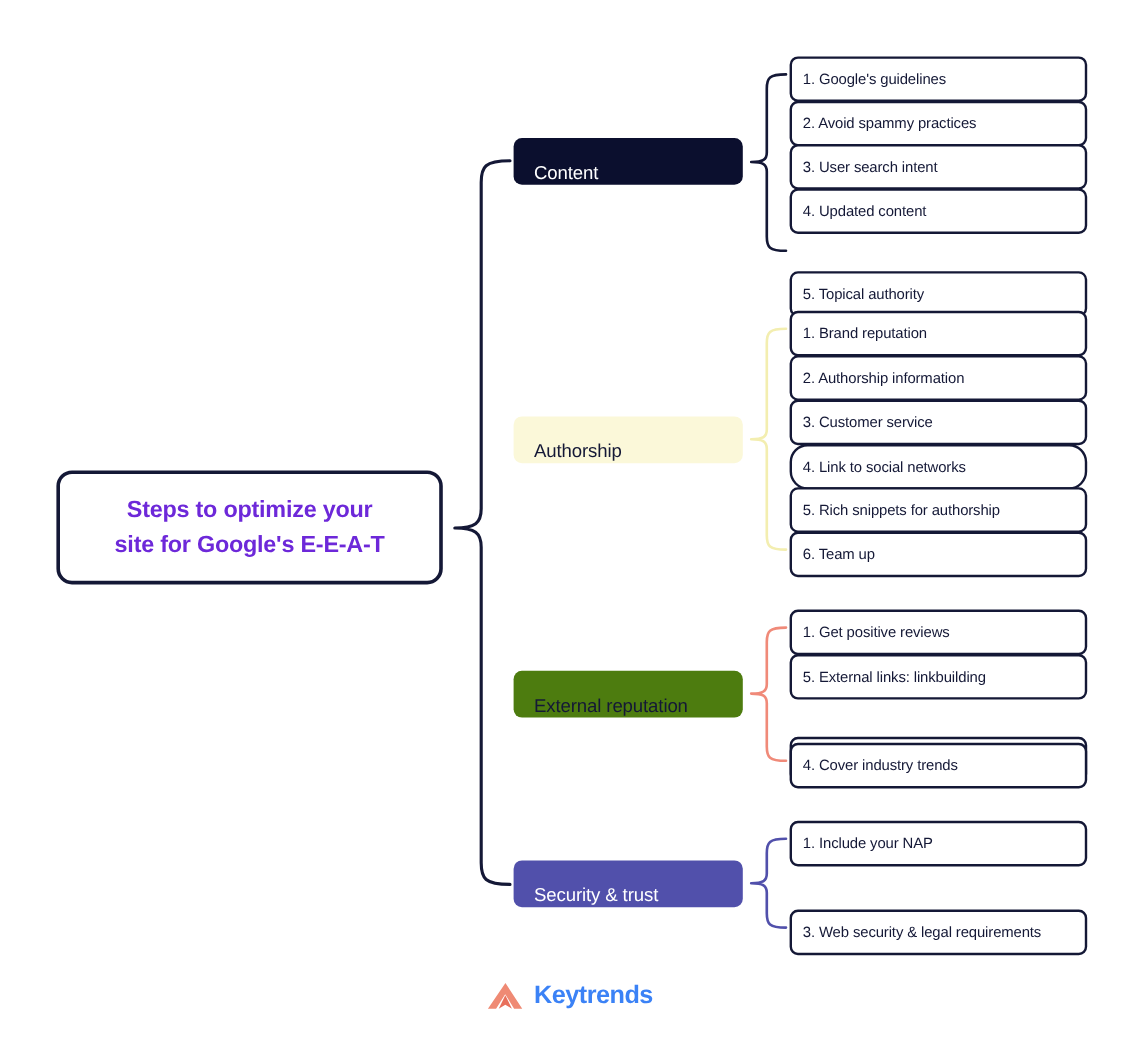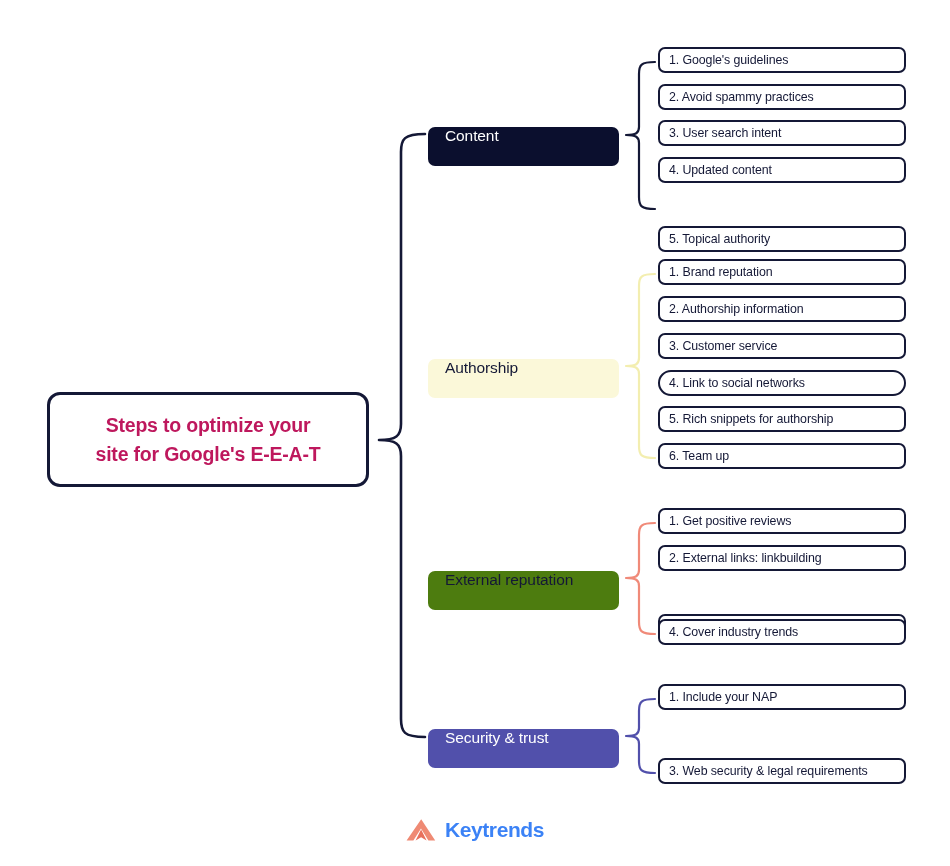--- a/index.html
+++ b/index.html
@@ -37,47 +37,46 @@
     background: #ffffff;
     display: flex;
     align-items: center;
     justify-content: center;
     text-align: center;
     padding: 0 16px;
   }
   .root-node .root-text {
     font-size: 19.5px;
     font-weight: bold;
-    color: #be185d;
+    color: #6d28d9;
     line-height: 1.45;
     letter-spacing: -0.2px;
   }
 
   
   .branch-label {
     position: absolute;
     left: 428px;
     width: 191px;
     height: 39px;
     box-sizing: border-box;
     border-radius: 7px;
     display: flex;
-    align-items: flex-start;
+    align-items: flex-end;
     padding-left: 17px;
     font-size: 15.5px;
     letter-spacing: -0.1px;
-    margin-top: 12px;
   }
 
   
   .leaf-item {
     position: absolute;
     left: 658px;
     width: 248px;
-    height: 26px;
+    height: 38px;
     box-sizing: border-box;
     border: 2px solid #141836;
     border-radius: 7px;
     background: #ffffff;
     display: flex;
     align-items: center;
     padding-left: 9px;
     font-size: 12.4px;
     color: #141836;
     letter-spacing: -0.1px;
@@ -208,21 +207,21 @@
       <span>6. Team up</span>
     </div>
 
   <div class="branch-label" style="top:559px; background:#4d7c0f; color:#141836;">
     <span>External reputation</span>
   </div>
   <div class="leaf-item" style="top:508px;">
       <span>1. Get positive reviews</span>
     </div>
   <div class="leaf-item" style="top:545px;">
-      <span>2. External links: linkbuilding</span>
+      <span>5. External links: linkbuilding</span>
     </div>
   <div class="leaf-item" style="top:614px;">
       <span>3. Media outreach</span>
     </div>
   <div class="leaf-item" style="top:619px;">
       <span>4. Cover industry trends</span>
     </div>
 
   <div class="branch-label" style="top:717px; background:#5150ab; color:#ffffff;">
     <span>Security &amp; trust</span>

